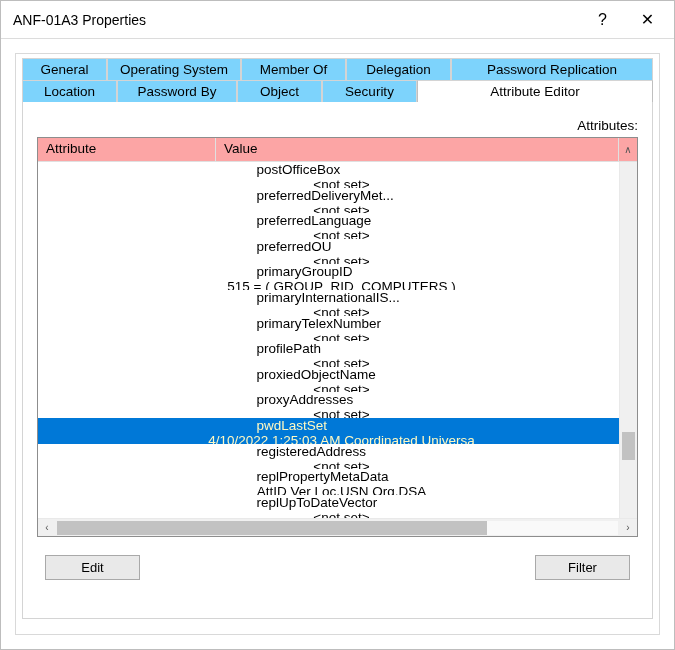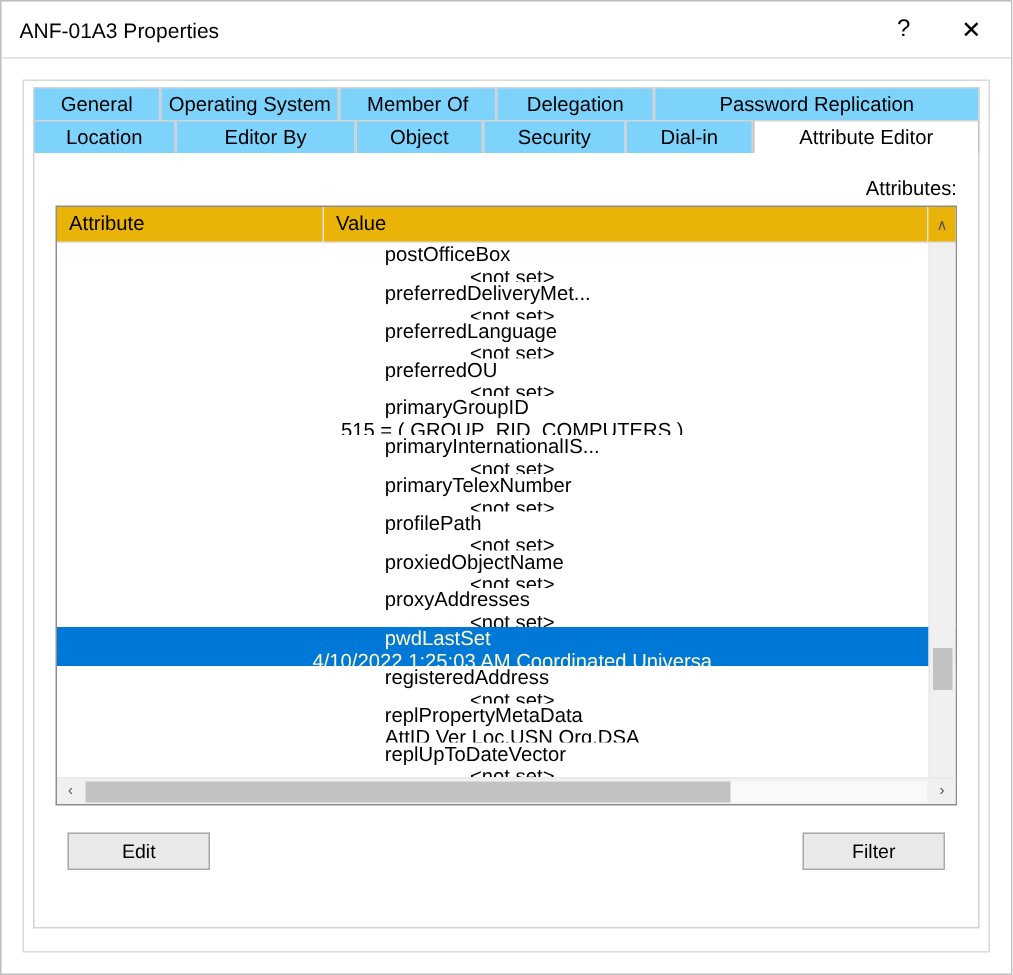--- a/index.html
+++ b/index.html
@@ -83,21 +83,21 @@
 }
 .cols {
   display: flex;
   height: 24px;
 }
 .colhead {
   border-right: 1px solid #e0e0e0;
   border-bottom: 1px solid #e0e0e0;
   padding: 3px 8px;
   font-size: 13.5px;
-  background: #eab308;
+  background: #fca5a5;
   cursor: pointer;
 }
 .colhead.attr { width: 178px; }
 .colhead.val { flex: 1; }
 .colhead.up {
   width: 18px;
   flex: none;
   border-right: none;
   display:flex;
   align-items:center;
@@ -191,31 +191,30 @@
   <div class="titlebar">
     <div class="title">ANF-01A3 Properties</div>
     <div class="tb-btn">?</div>
     <div class="tb-btn">✕</div>
   </div>
   <div class="client">
     <div class="panel">
       <div class="tab-rows">
         <div class="tab-row first">
           <div class="tab" style="width:85px">General</div>
-          <div class="tab" style="width:119px">Operating System</div>
+          <div class="tab" style="width:134px">Operating System</div>
           <div class="tab" style="width:105px">Member Of</div>
           <div class="tab" style="width:105px">Delegation</div>
           <div class="tab" style="flex:1">Password Replication</div>
         </div>
         <div class="tab-row second">
           <div class="tab" style="width:95px">Location</div>
-          <div class="tab" style="width:120px">Editor By</div>
+          <div class="tab" style="width:120px">Password By</div>
           <div class="tab" style="width:85px">Object</div>
           <div class="tab" style="width:95px">Security</div>
-          <div class="tab" style="width:85px">Dial-in</div>
           <div class="tab active" style="flex:1">Attribute Editor</div>
         </div>
       </div>
       <div class="tabcontent">
         <span class="attr-label">Attributes:</span>
         <div class="listframe">
           <div class="cols">
             <div class="colhead attr">Attribute</div>
             <div class="colhead val">Value</div>
             <div class="colhead up">

